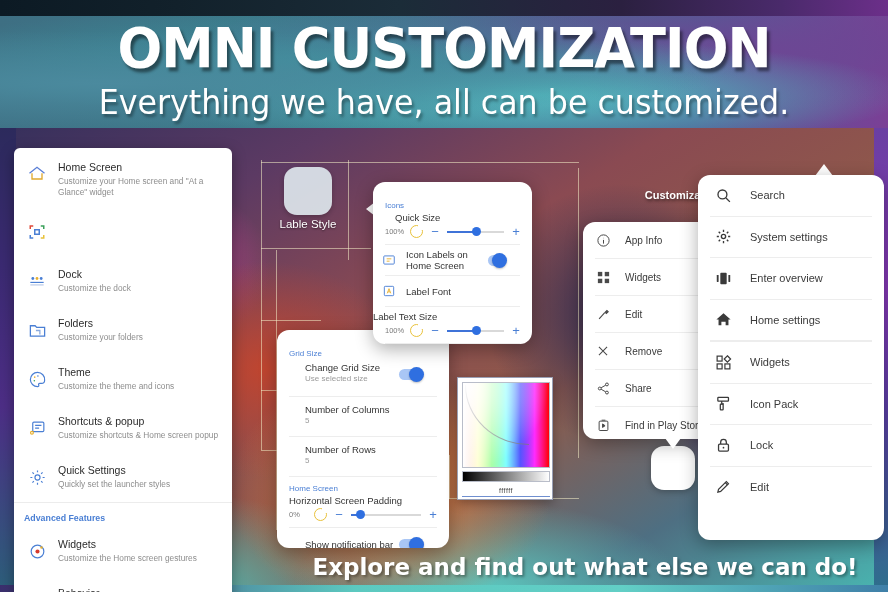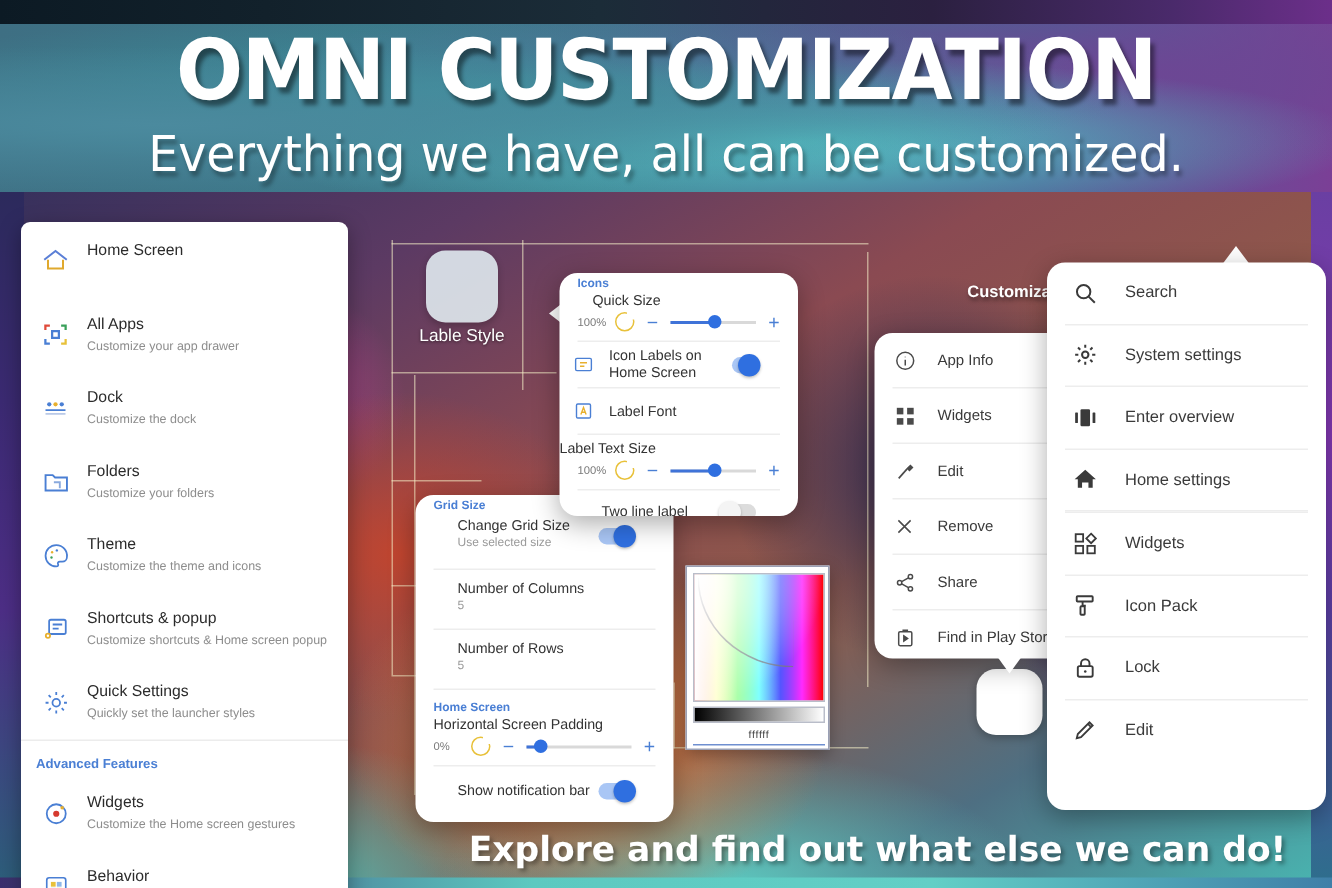--- a/index.html
+++ b/index.html
@@ -179,21 +179,21 @@
   .arrow-dn {
     position: absolute; left: 665px; top: 438px;
     width: 0; height: 0;
     border-left: 8px solid transparent;
     border-right: 8px solid transparent;
     border-top: 11px solid #ffffff;
   }
 
   
   #popup-icons { left: 373px; top: 182px; width: 159px; height: 162px; }
-  .pop-head { font-size: 8px; color: #4a7fd4; font-weight: bold; padding: 2px 0 2px 12px; }
+  .pop-head { font-size: 8px; color: #4a7fd4; font-weight: normal; padding: 19px 0 2px 12px; }
   .setting-title { font-size: 9.5px; color: #333; }
   .setting-sub { font-size: 8px; color: #9a9a9a; margin-top: 1px; }
 
   
   .slider-row { display:flex; align-items:center; padding: 2px 10px 6px 12px; }
   .pct { font-size: 7.5px; color: #7a7a7a; width: 24px; }
   .reset-ring {
     width: 13px; height: 13px; border-radius: 50%;
     border: 1.7px solid #e8c13a; margin: 0 6px 0 1px;
     position: relative;
@@ -330,36 +330,33 @@
 
     <div class="sb-item">
       <span class="sb-ico">
         <svg width="20" height="20" viewBox="0 0 24 24" fill="none" stroke="#e0a92e" stroke-width="1.6">
           <path d="M3 11 L12 4 L21 11" stroke="#5b7fd6"></path>
             <path d="M6 11 v7 h12 v-7"></path>
         </svg>
       </span>
       <span class="sb-txt">
         <span class="sb-title">Home Screen</span>
+        <div class="sb-desc">Customize your Home screen and "At a Glance" widget</div>
       </span>
     </div>
 
     <div class="sb-item">
       <span class="sb-ico">
         <svg width="18" height="18" viewBox="0 0 24 24" fill="none" stroke-width="2">
           <path d="M3 8 V4 h4" stroke="#e04a3a"></path>
             <path d="M17 4 h4 v4" stroke="#3aa05a"></path>
           <path d="M21 16 v4 h-4" stroke="#e8c13a"></path>
             <path d="M7 20 H3 v-4" stroke="#4a7fd4"></path>
           <rect x="9" y="9" width="6" height="6" stroke="#4a7fd4"></rect>
         </svg>
-      </span>
-      <span class="sb-txt">
-        <span class="sb-title">All Apps</span>
-        <div class="sb-desc">Customize your app drawer</div>
       </span>
     </div>
 
     <div class="sb-item">
       <span class="sb-ico">
         <svg width="20" height="20" viewBox="0 0 24 24">
           <circle cx="7" cy="9" r="1.7" fill="#4a7fd4"></circle>
             <circle cx="12" cy="9" r="1.7" fill="#e8b02e"></circle>
           <circle cx="17" cy="9" r="1.7" fill="#4a7fd4"></circle>
           <rect x="4" y="13" width="16" height="1.4" fill="#4a7fd4"></rect>

